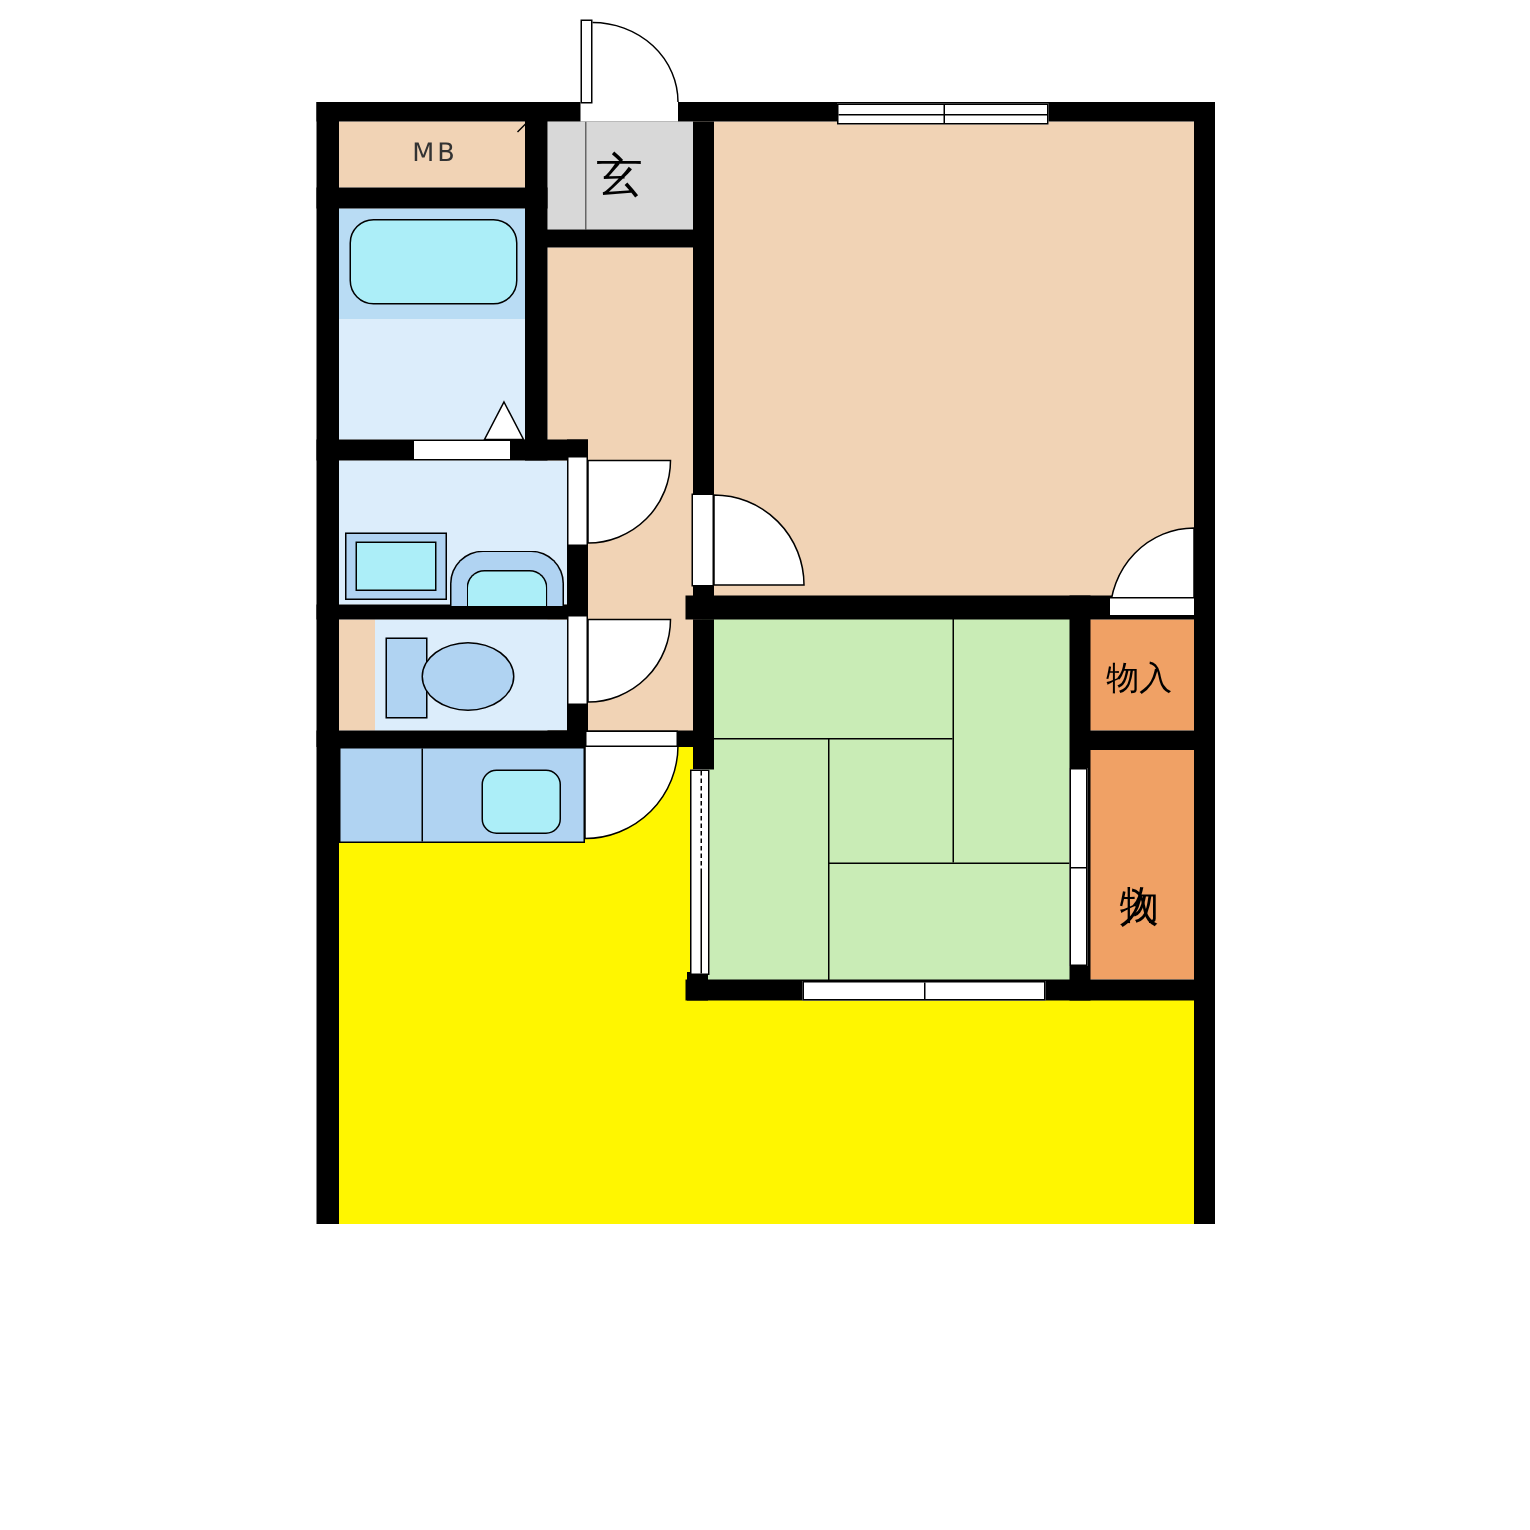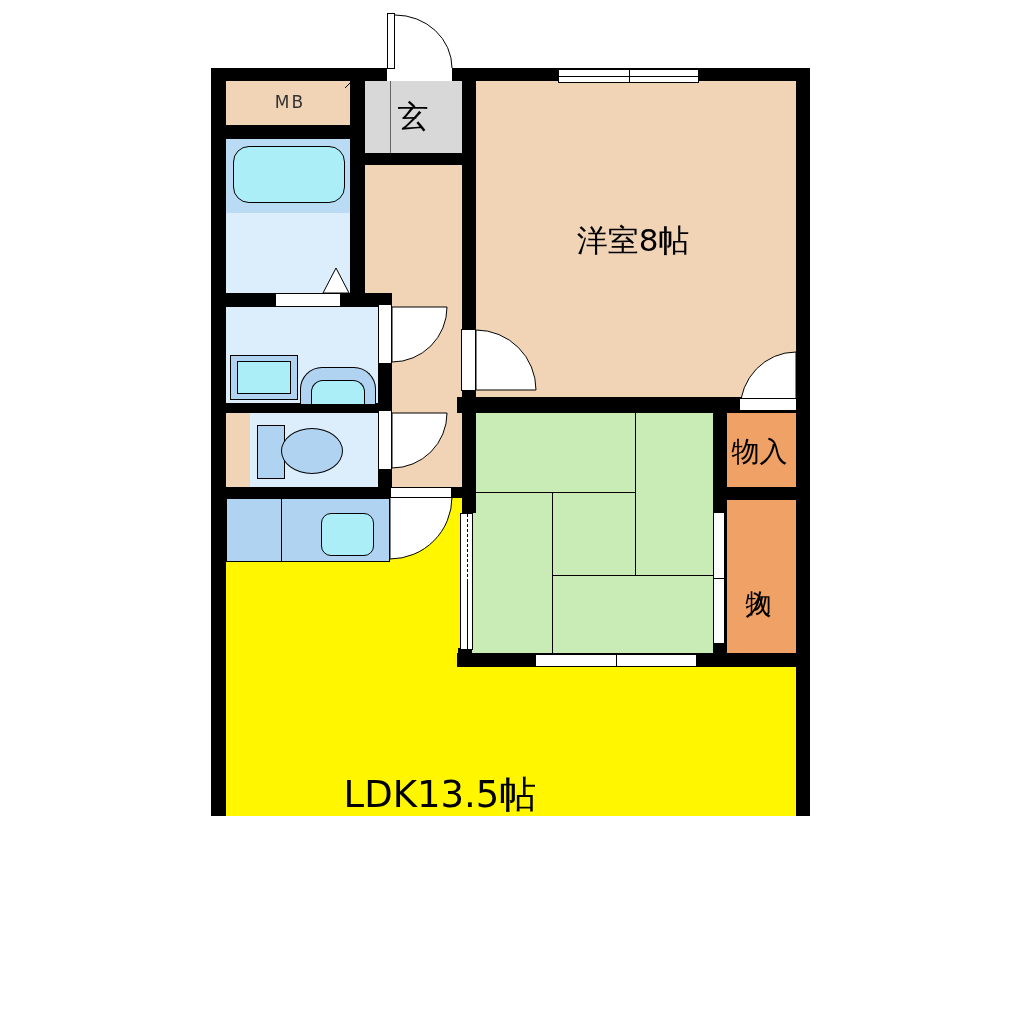--- a/index.html
+++ b/index.html
@@ -126,18 +126,16 @@
     <path d="M 740,410 A 56,58 0 0 1 796,352 L 796,410 Z" fill="#fff" stroke="#000"></path>
     <rect x="739.5" y="398.5" width="57" height="12" fill="#fff" stroke="#000"></rect>
 
     <path d="M 336,268 L 349,293 L 323,293 Z" fill="#fff" stroke="#000"></path>
 
     <path d="M 345,88 L 354,79" fill="none" stroke="#000"></path>
   </svg>
 
   <div class="lbl" style="left:245px;top:86px;width:90px;height:32px;font-size:17px;color:#333;letter-spacing:2px;">MB</div>
   <div class="lbl" style="left:382px;top:94px;width:62px;height:46px;font-size:31px;">玄</div>
-  <div class="lbl" style="left:483px;top:216px;width:300px;height:50px;font-size:31px;">洋室8帖</div>
-  <div class="lbl" style="left:723px;top:436px;width:73px;height:32px;font-size:28px;">物入</div>
+  <div class="lbl" style="left:723px;top:436px;width:73px;height:32px;font-size:22px;">物入</div>
   <div class="lbl" style="left:723px;top:515px;width:73px;height:110px;font-size:26px;writing-mode:vertical-rl;">物入</div>
-  <div class="lbl" style="left:250px;top:770px;width:380px;height:50px;font-size:37px;">LDK13.5帖</div>
 
 </div>
 
 </body></html>

